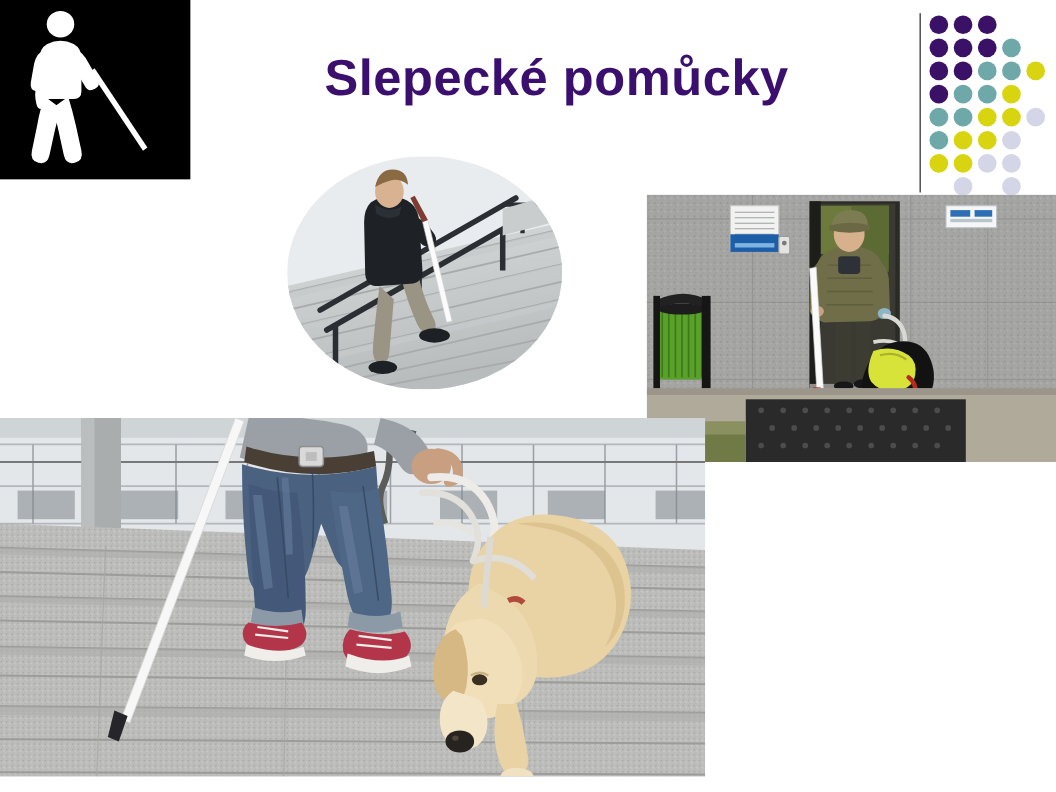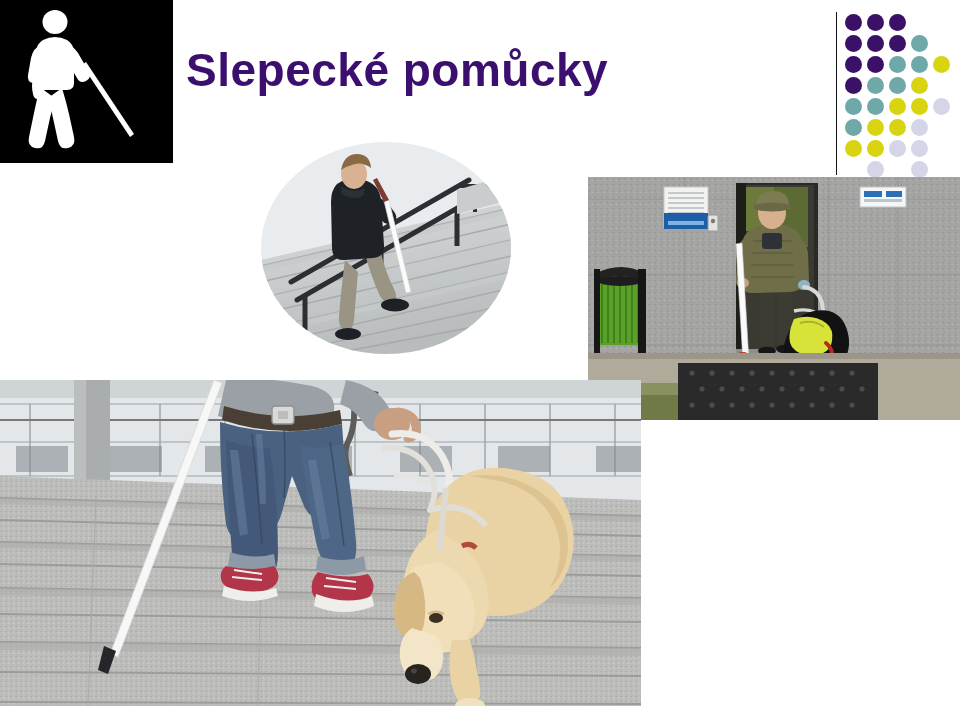--- a/index.html
+++ b/index.html
@@ -28,21 +28,21 @@
     background: #000000;
   }
   #pictogram-box svg { display: block; }
 
   
   #slide-title {
     position: absolute;
     left: 186px;
     top: 45px;
     width: 640px;
-    text-align: left;
+    text-align: center;
     font-size: 46px;
     font-weight: bold;
     letter-spacing: 0.5px;
     color: #3a0f6e;
     line-height: 1.1;
     white-space: nowrap;
   }
 
   
   #logo-rule {

